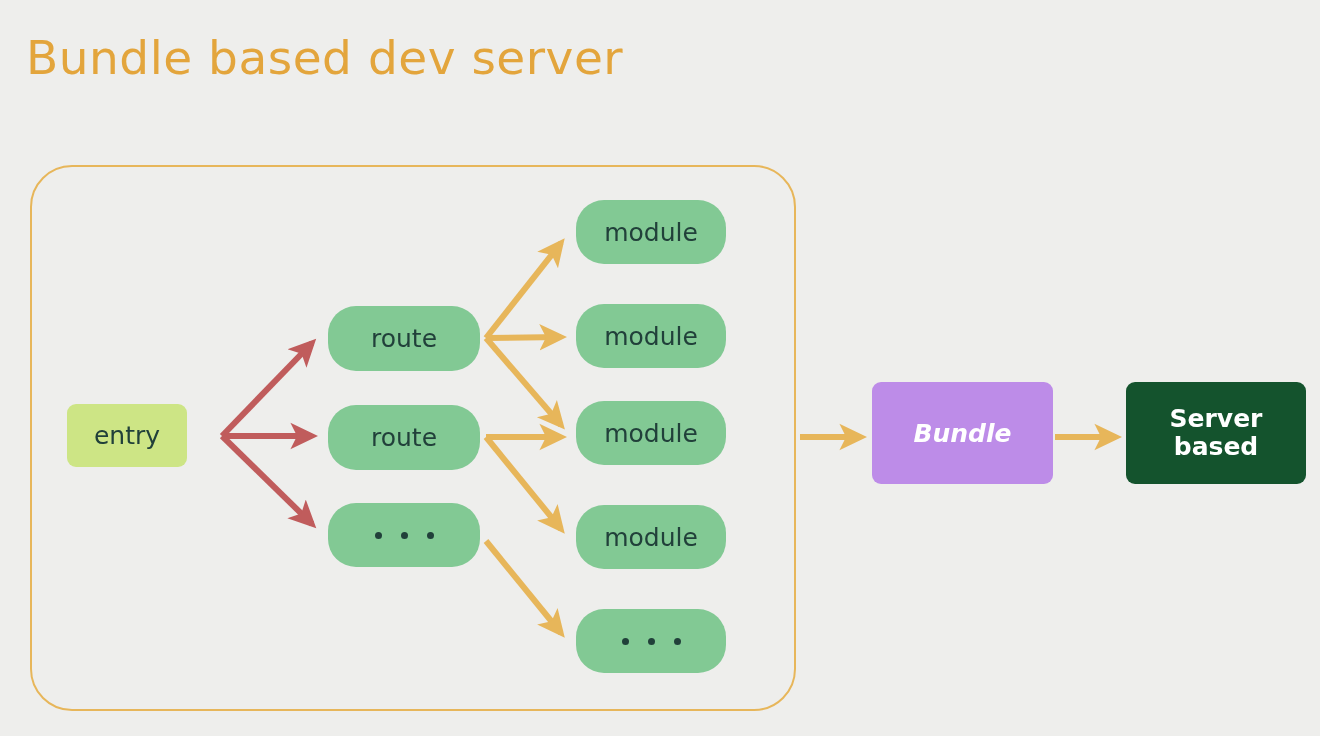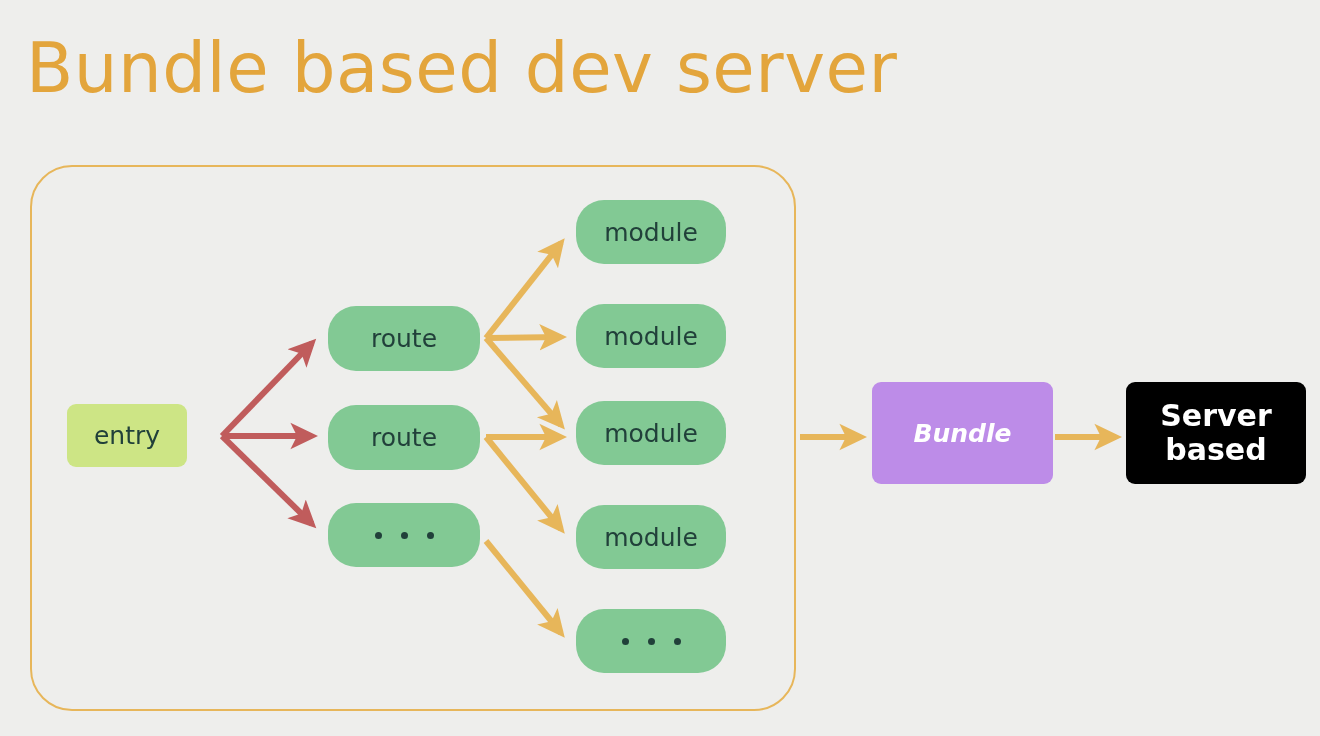--- a/index.html
+++ b/index.html
@@ -16,21 +16,21 @@
   }
   #canvas {
     position: relative;
     width: 1320px;
     height: 736px;
   }
   #title {
     position: absolute;
     left: 26px;
     top: 34px;
-    font-size: 69px;
+    font-size: 47px;
     font-weight: 400;
     color: #e3a53c;
     letter-spacing: 0.5px;
     line-height: 1;
     white-space: nowrap;
   }
   #group-frame {
     position: absolute;
     left: 30px;
     top: 165px;
@@ -70,23 +70,23 @@
     font-weight: 400;
     border-radius: 28px;
   }
   .node-bundle {
     background: #bd8ce8;
     color: #ffffff;
     font-size: 25px;
     font-weight: bold;
   }
   .node-server {
-    background: #000000;
+    background: #14532d;
     color: #ffffff;
-    font-size: 30px;
+    font-size: 25px;
     font-weight: bold;
     line-height: 1.12;
   }
   .dots {
     display: flex;
     align-items: center;
     gap: 19px;
   }
   .dots i {
     display: block;

